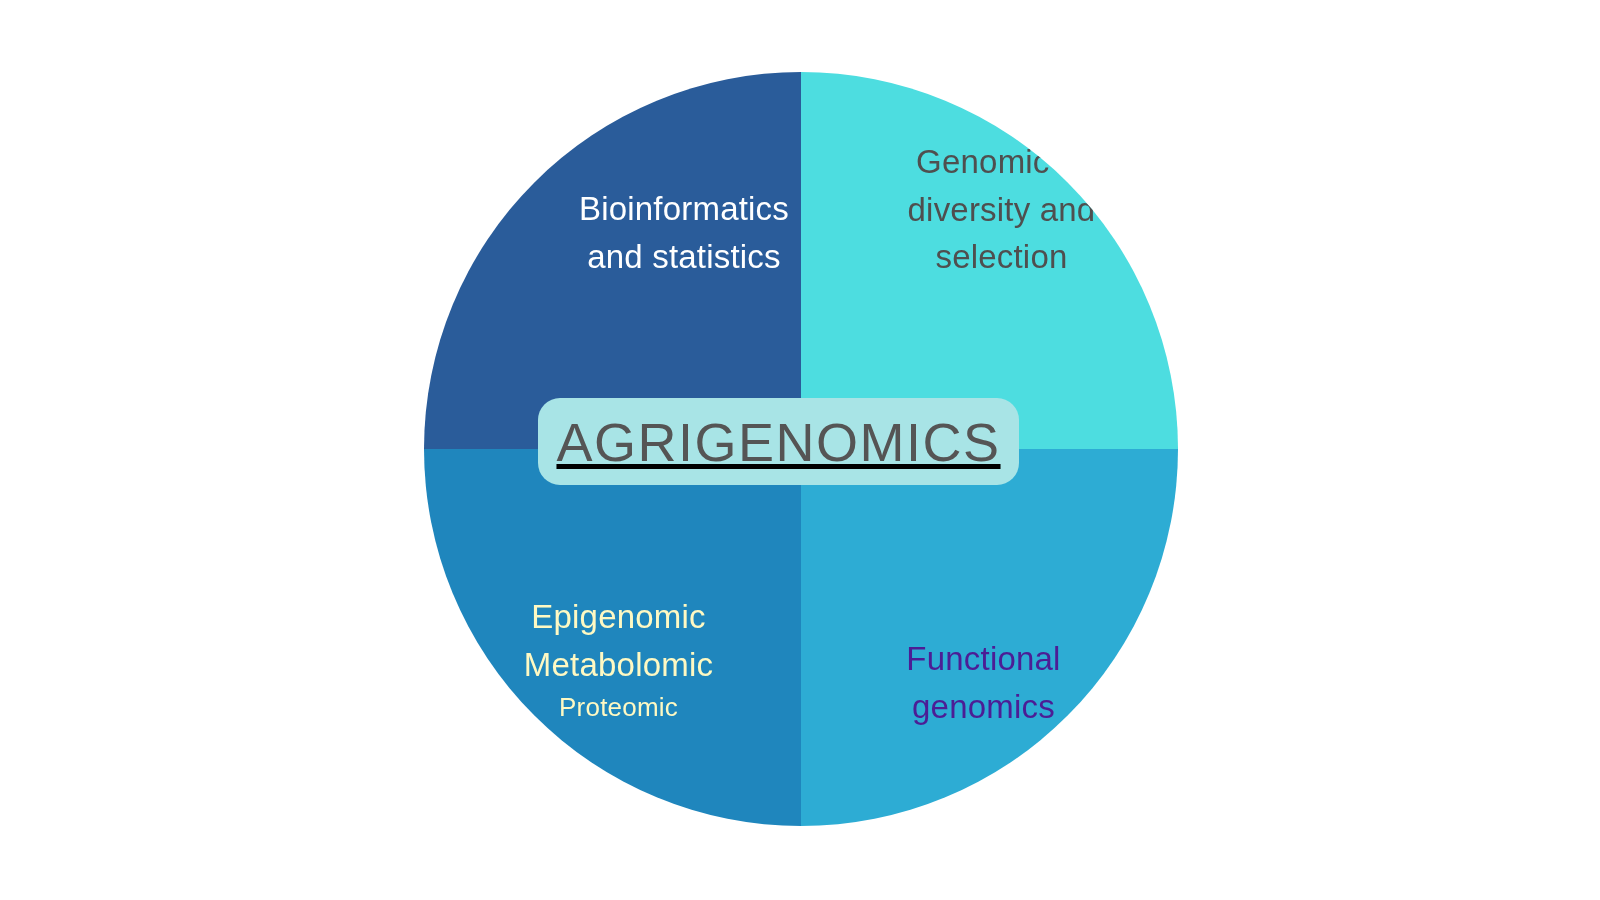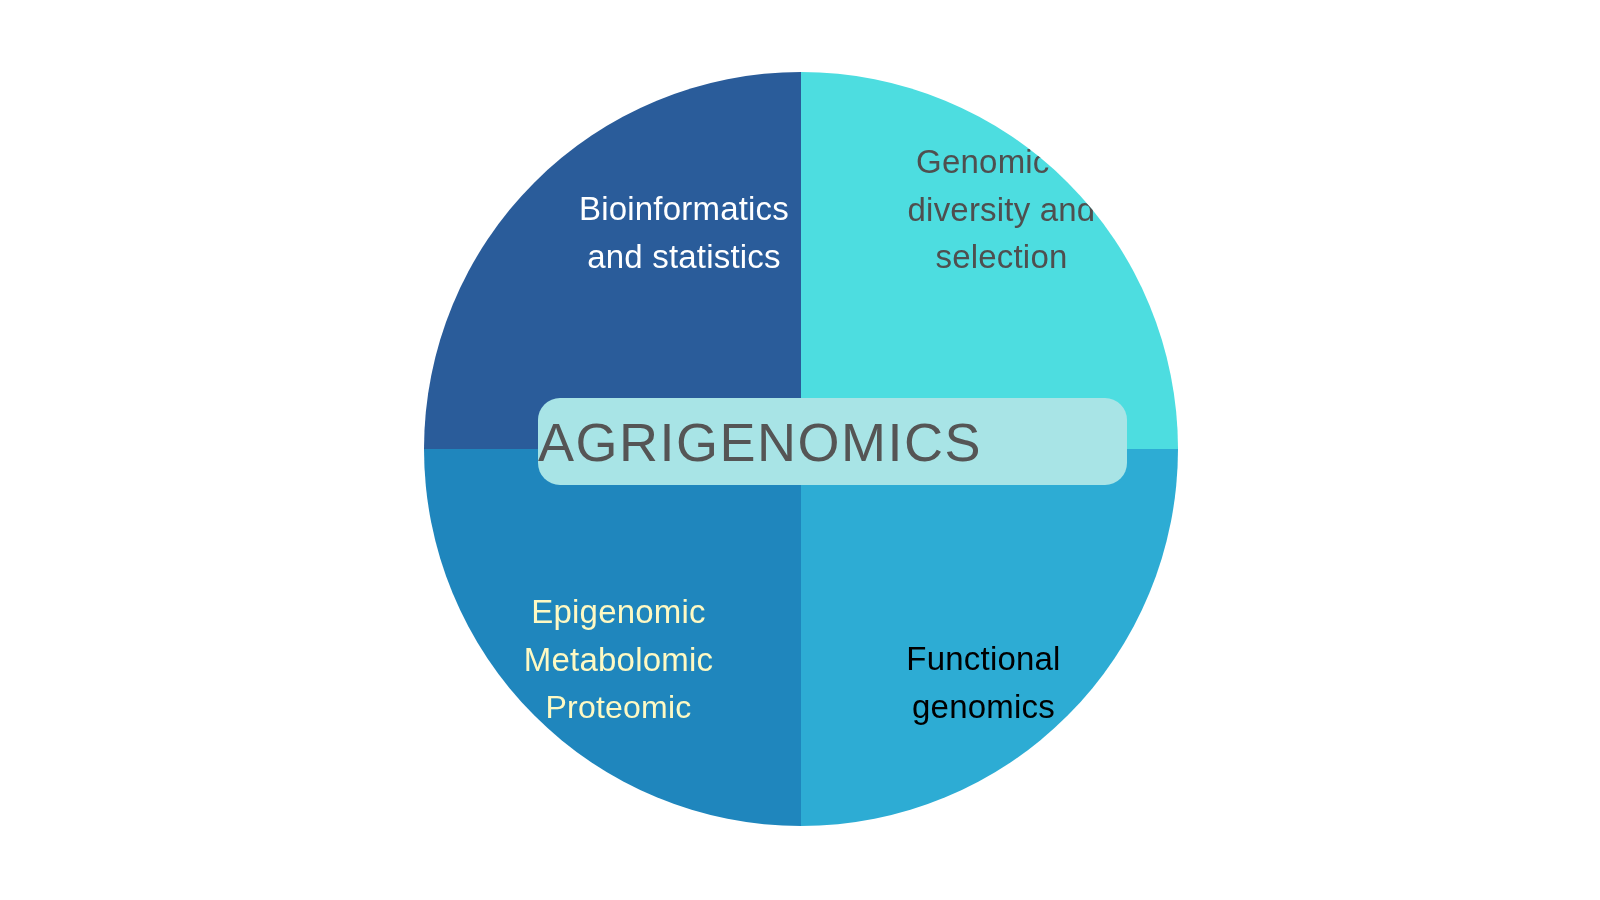--- a/index.html
+++ b/index.html
@@ -56,35 +56,36 @@
   }
 
   
   .q-tl .q-label { transform: translate(6px, -28px); }
   .q-tr .q-label { transform: translate(-6px, -51px); }
   .q-bl .q-label { transform: translate(6px, 22px); }
   .q-br .q-label { transform: translate(-6px, 45px); }
 
   .q-label .sub-line {
     display: block;
-    font-size: 32px;
+    font-size: 26px;
     font-weight: 300;
   }
 
   
   .center-pill {
     position: absolute;
     left: 538px;
     top: 398px;
-    width: 589px;
+    width: 481px;
     height: 87px;
     border-radius: 22px;
     display: flex;
     align-items: center;
-    justify-content: flex-start;
+    justify-content: center;
+    text-decoration: underline;
   }
 
   .center-pill-text {
     font-size: 54px;
     font-weight: 400;
     letter-spacing: 1.5px;
     line-height: 1;
     white-space: nowrap;
   }
 </style>
@@ -107,21 +108,21 @@
     </div>
 
     <div class="quadrant q-bl" style="background:#1F86BD;">
       <span class="q-label" style="color:#fef9c3;">
         <span>Epigenomic
 Metabolomic</span><span class="sub-line">Proteomic</span>
       </span>
     </div>
 
     <div class="quadrant q-br" style="background:#2DACD4;">
-      <span class="q-label" style="color:#000000;">Functional
+      <span class="q-label" style="color:#4c1d95;">Functional
 genomics</span>
     </div>
 
   </div>
 
   <div class="center-pill" style="background:#A8E4E6;">
     <span class="center-pill-text" style="color:#555555;">AGRIGENOMICS</span>
   </div>
 
 </div>

